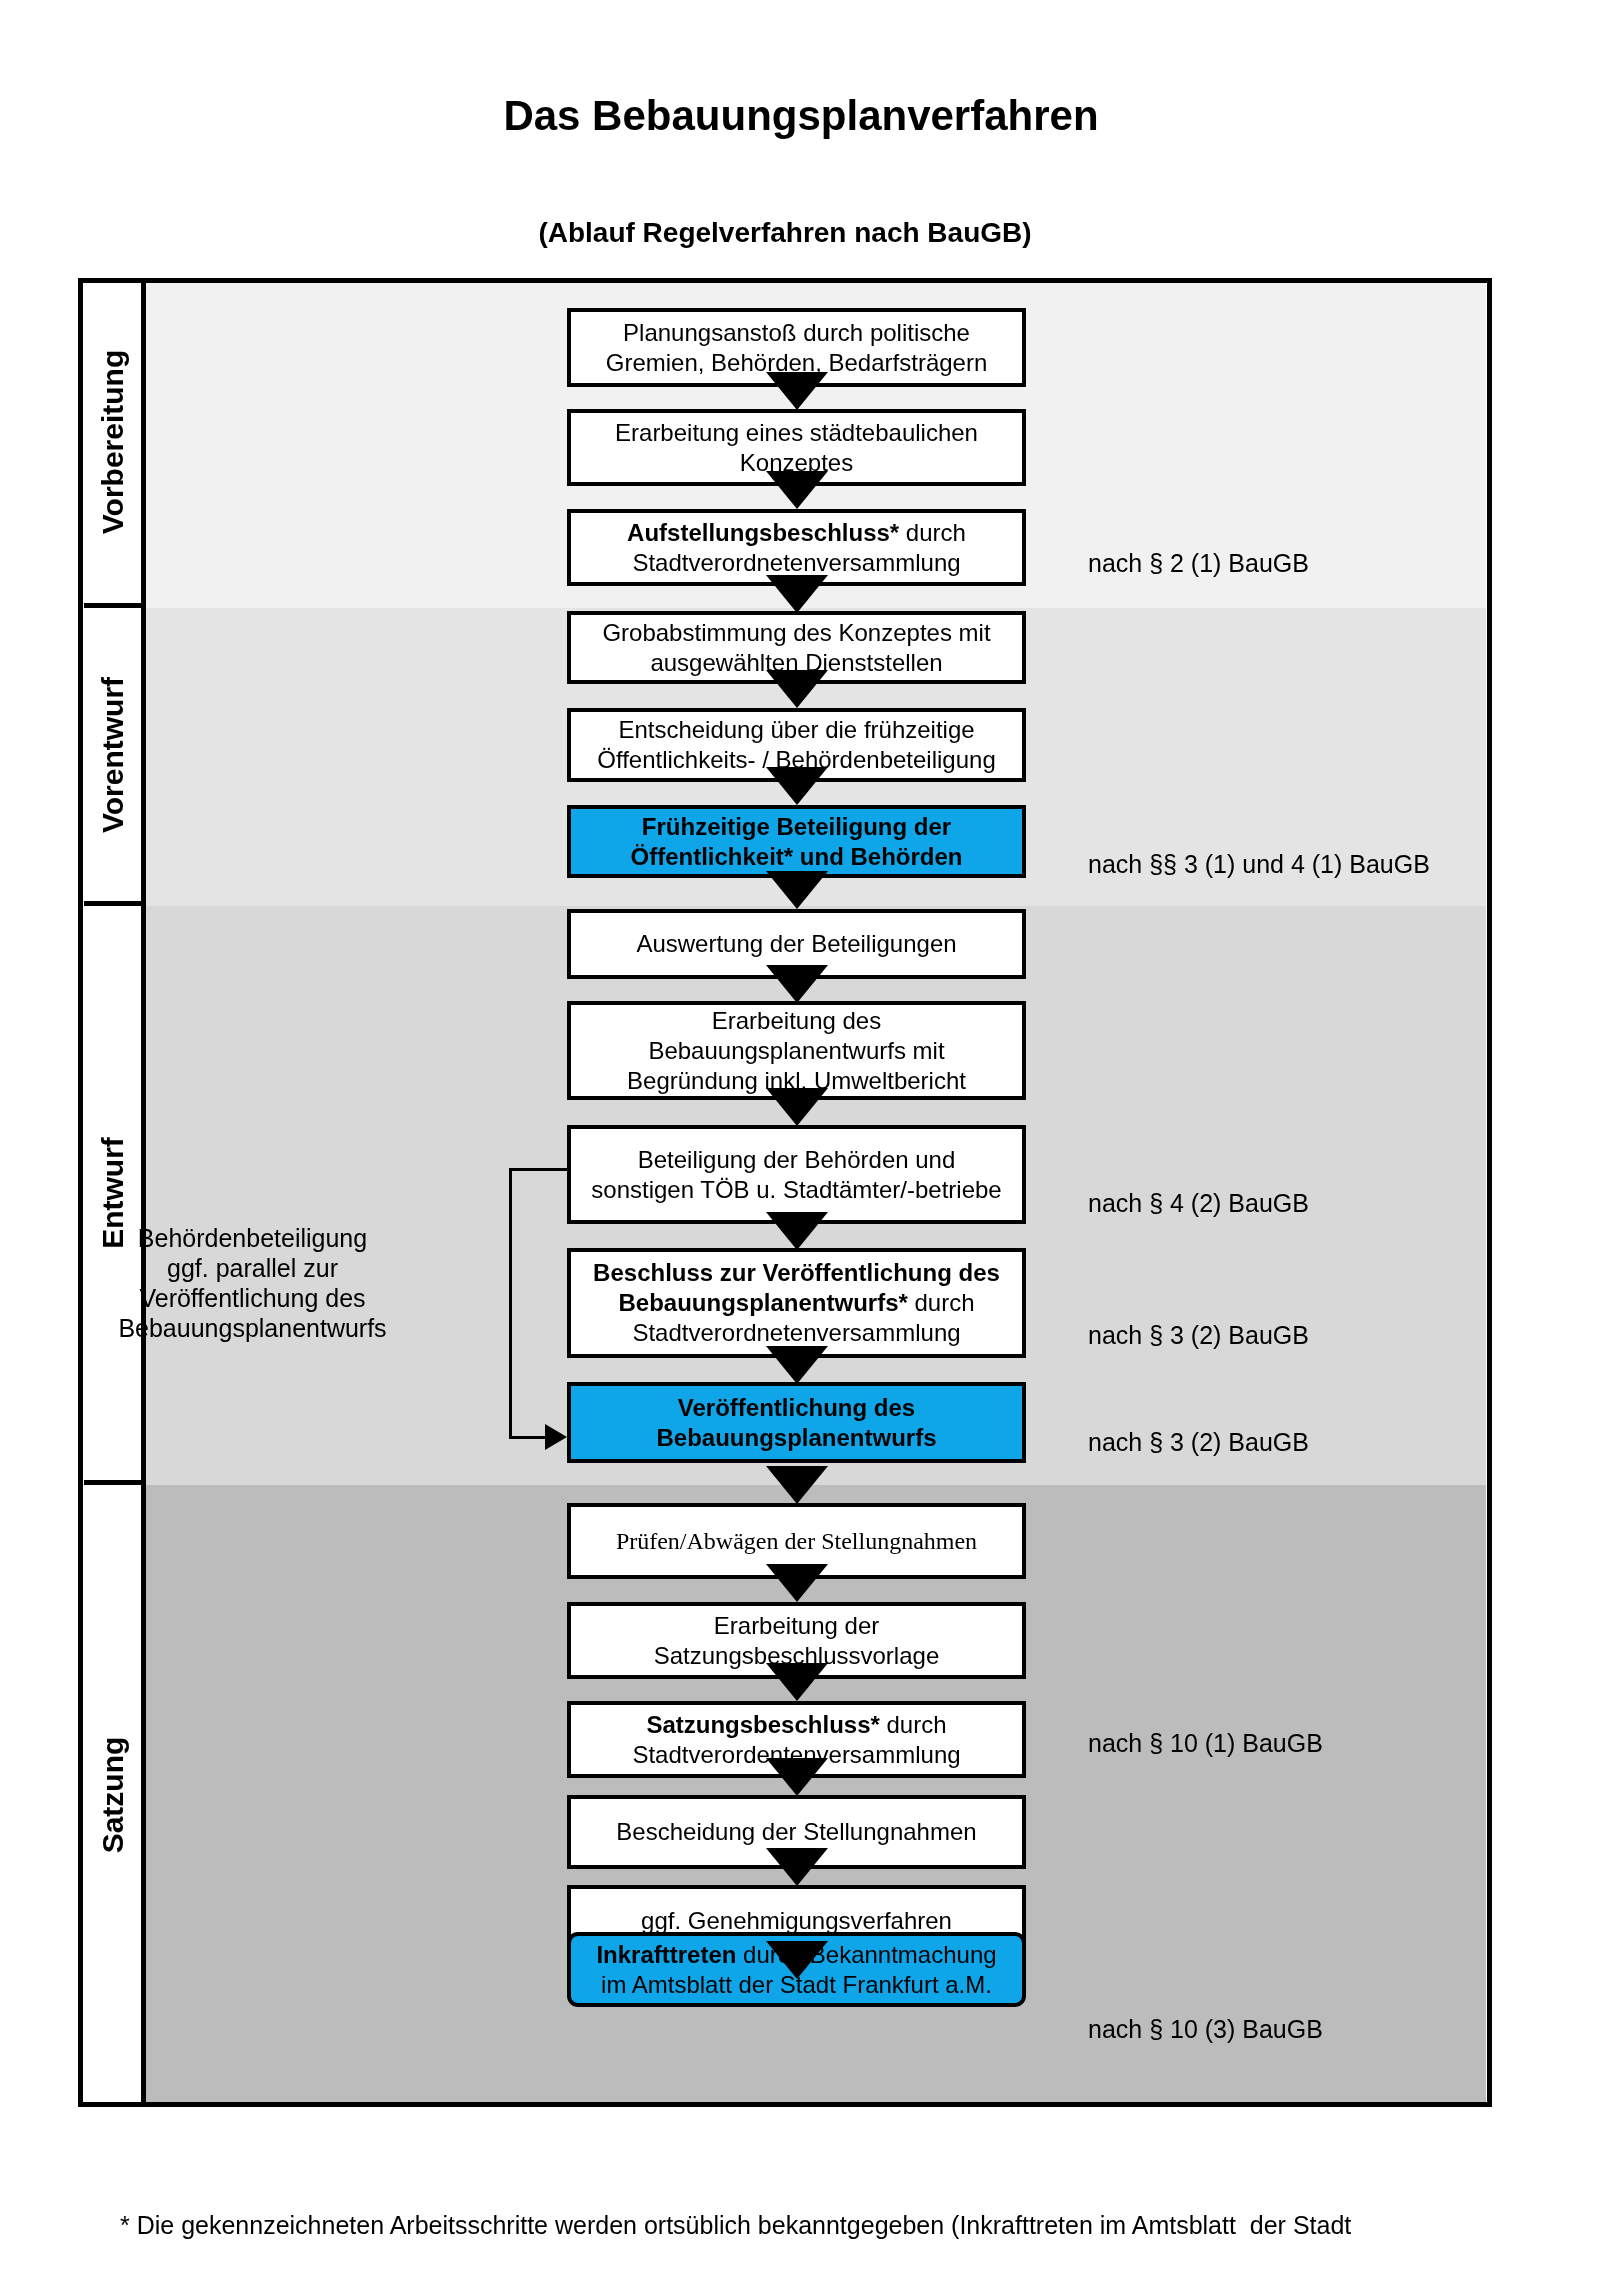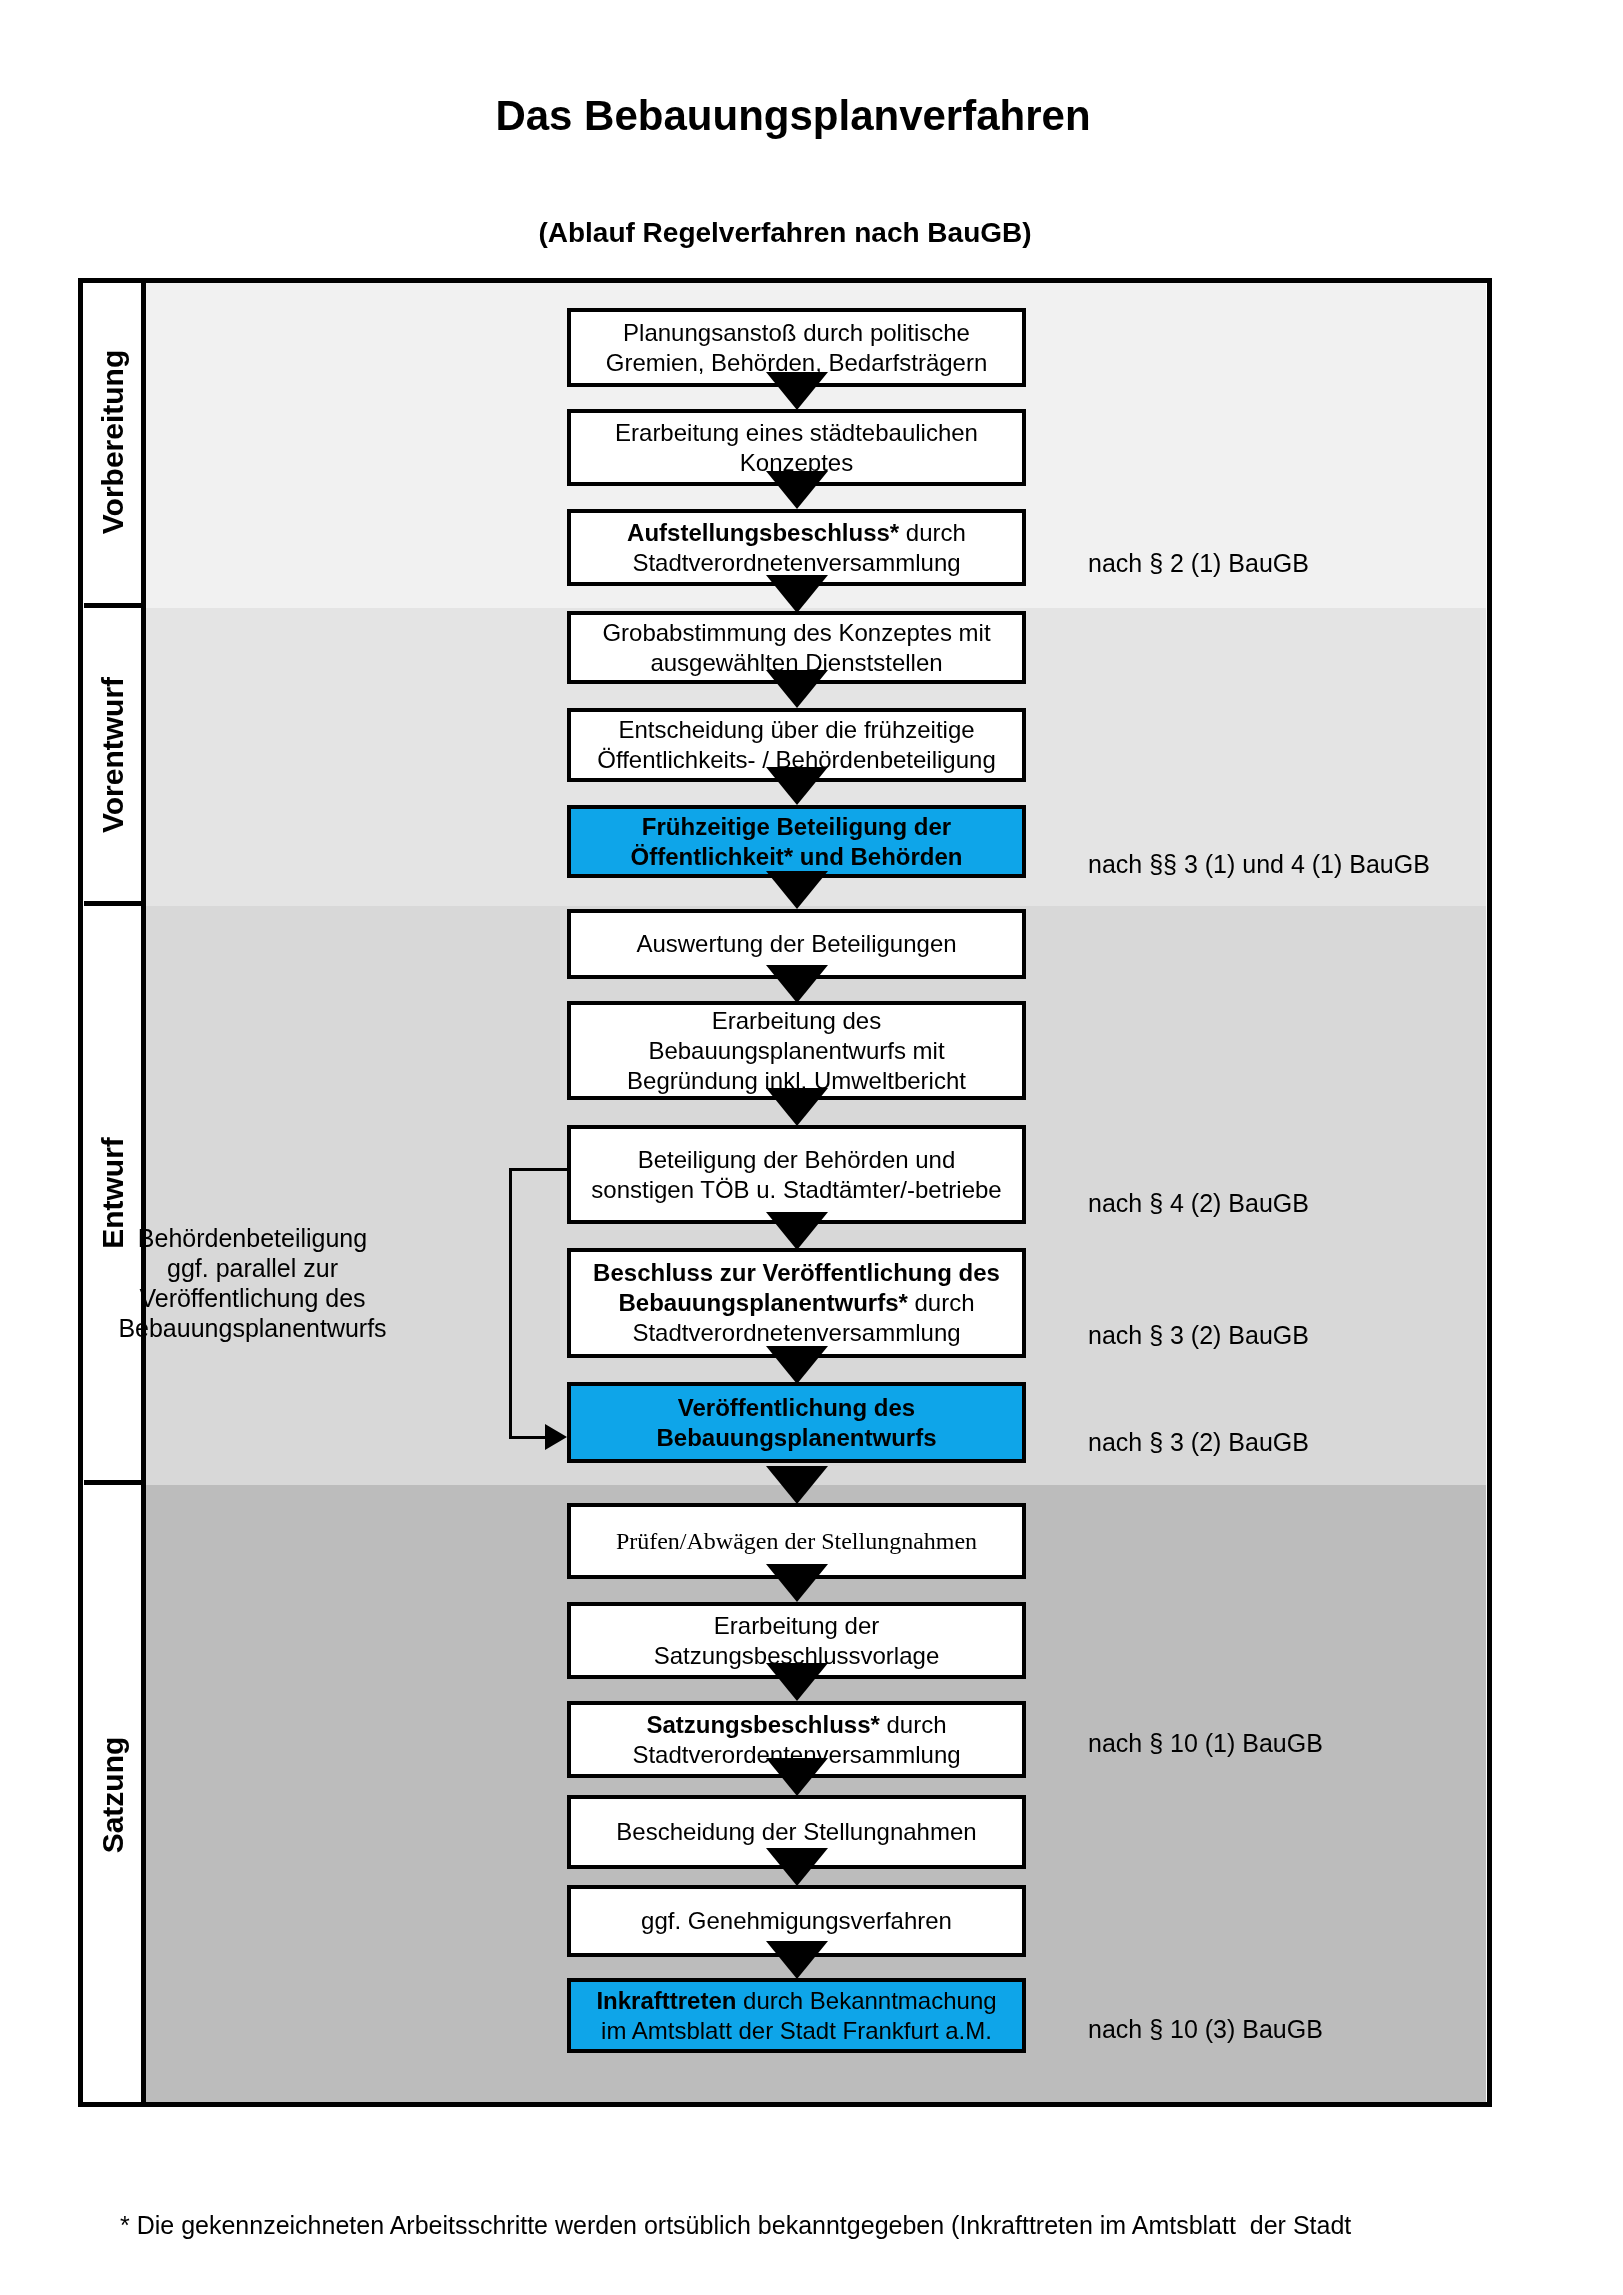--- a/index.html
+++ b/index.html
@@ -1,21 +1,21 @@
 <!DOCTYPE html>
 <html style="font-size:10.5px"><head>
 <meta charset="utf-8">
 <style>
   html,body{margin:0;padding:0;background:#ffffff;}
   #canvas{
     position:relative;width:1623px;height:2295px;background:#ffffff;
     font-family:"Liberation Sans", sans-serif;color:#000;overflow:hidden;
   }
   .title-wrap{position:absolute;left:78px;top:0;width:1414px;text-align:center;}
-  .main-title{position:absolute;left:8px;top:92px;width:100%;font-size:42px;font-weight:700;}
+  .main-title{position:absolute;left:16px;top:92px;width:100%;font-size:42px;font-weight:700;}
   .sub-title{position:absolute;left:0;top:217px;width:100%;font-size:28px;font-weight:700;}
 
   .band{position:absolute;left:145px;width:1341px;z-index:1;}
   .band.b1{background:#f1f1f1;}
   .band.b2{background:#e4e4e4;}
   .band.b3{background:#d8d8d8;}
   .band.b4{background:#bcbcbc;}
 
   .frame{position:absolute;left:78px;top:278px;width:1414px;height:1829px;
     border:5.9px solid #000;box-sizing:border-box;z-index:8;pointer-events:none;}
@@ -168,21 +168,21 @@
   <div class="box" style="top:1795px;height:74px;">
     <div class="line"><span class="seg">Bescheidung der Stellungnahmen</span></div>
   </div>
   <div class="arrow-down" style="top:1848px;"></div>
 
   <div class="box" style="top:1885px;height:72px;">
     <div class="line"><span class="seg">ggf. Genehmigungsverfahren</span></div>
   </div>
   <div class="arrow-down" style="top:1941px;"></div>
 
-  <div class="box blue" style="top:1978px;height:75px;">
+  <div class="box blue" style="top:1932px;height:75px;border-radius:11px;">
     <div class="line"><span class="seg bold">Inkrafttreten</span><span class="seg"> durch Bekanntmachung</span></div>
     <div class="line"><span class="seg">im Amtsblatt der Stadt Frankfurt a.M.</span></div>
   </div>
 
   <div class="ref" style="top:549px;">nach § 2 (1) BauGB</div>
   <div class="ref" style="top:850px;">nach §§ 3 (1) und 4 (1) BauGB</div>
   <div class="ref" style="top:1189px;">nach § 4 (2) BauGB</div>
   <div class="ref" style="top:1321px;">nach § 3 (2) BauGB</div>
   <div class="ref" style="top:1428px;">nach § 3 (2) BauGB</div>
   <div class="ref" style="top:1729px;">nach § 10 (1) BauGB</div>

